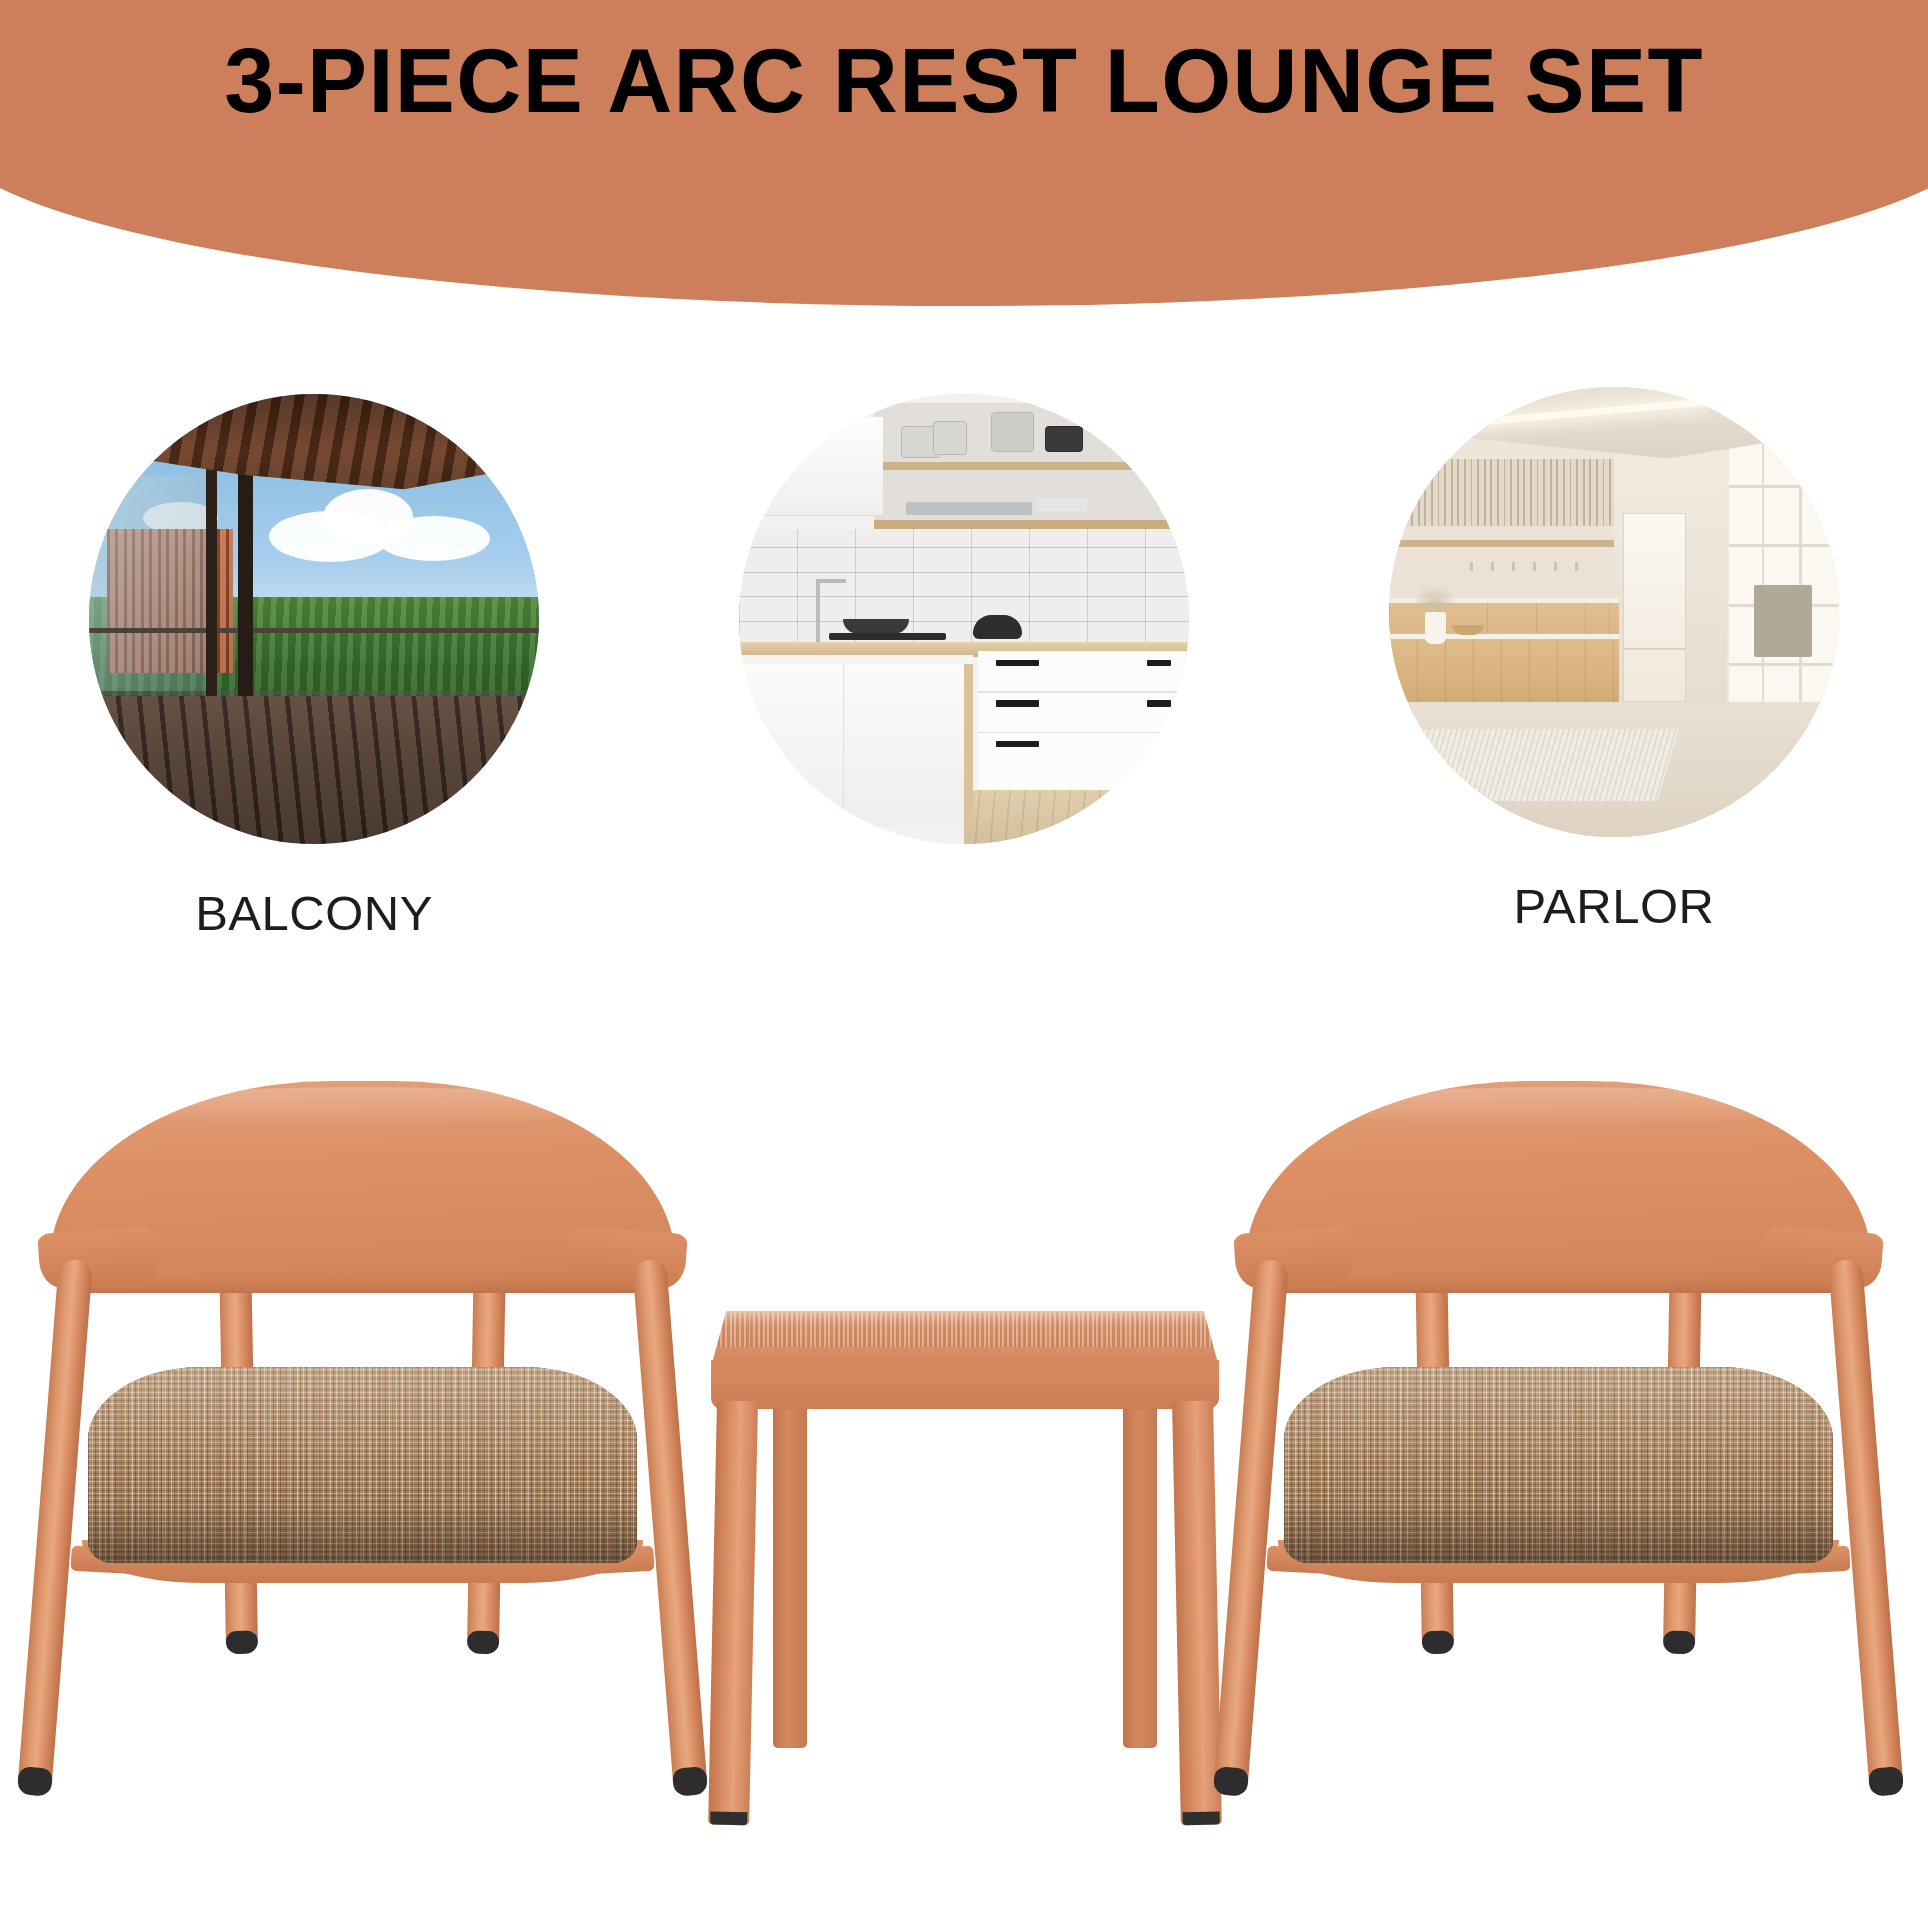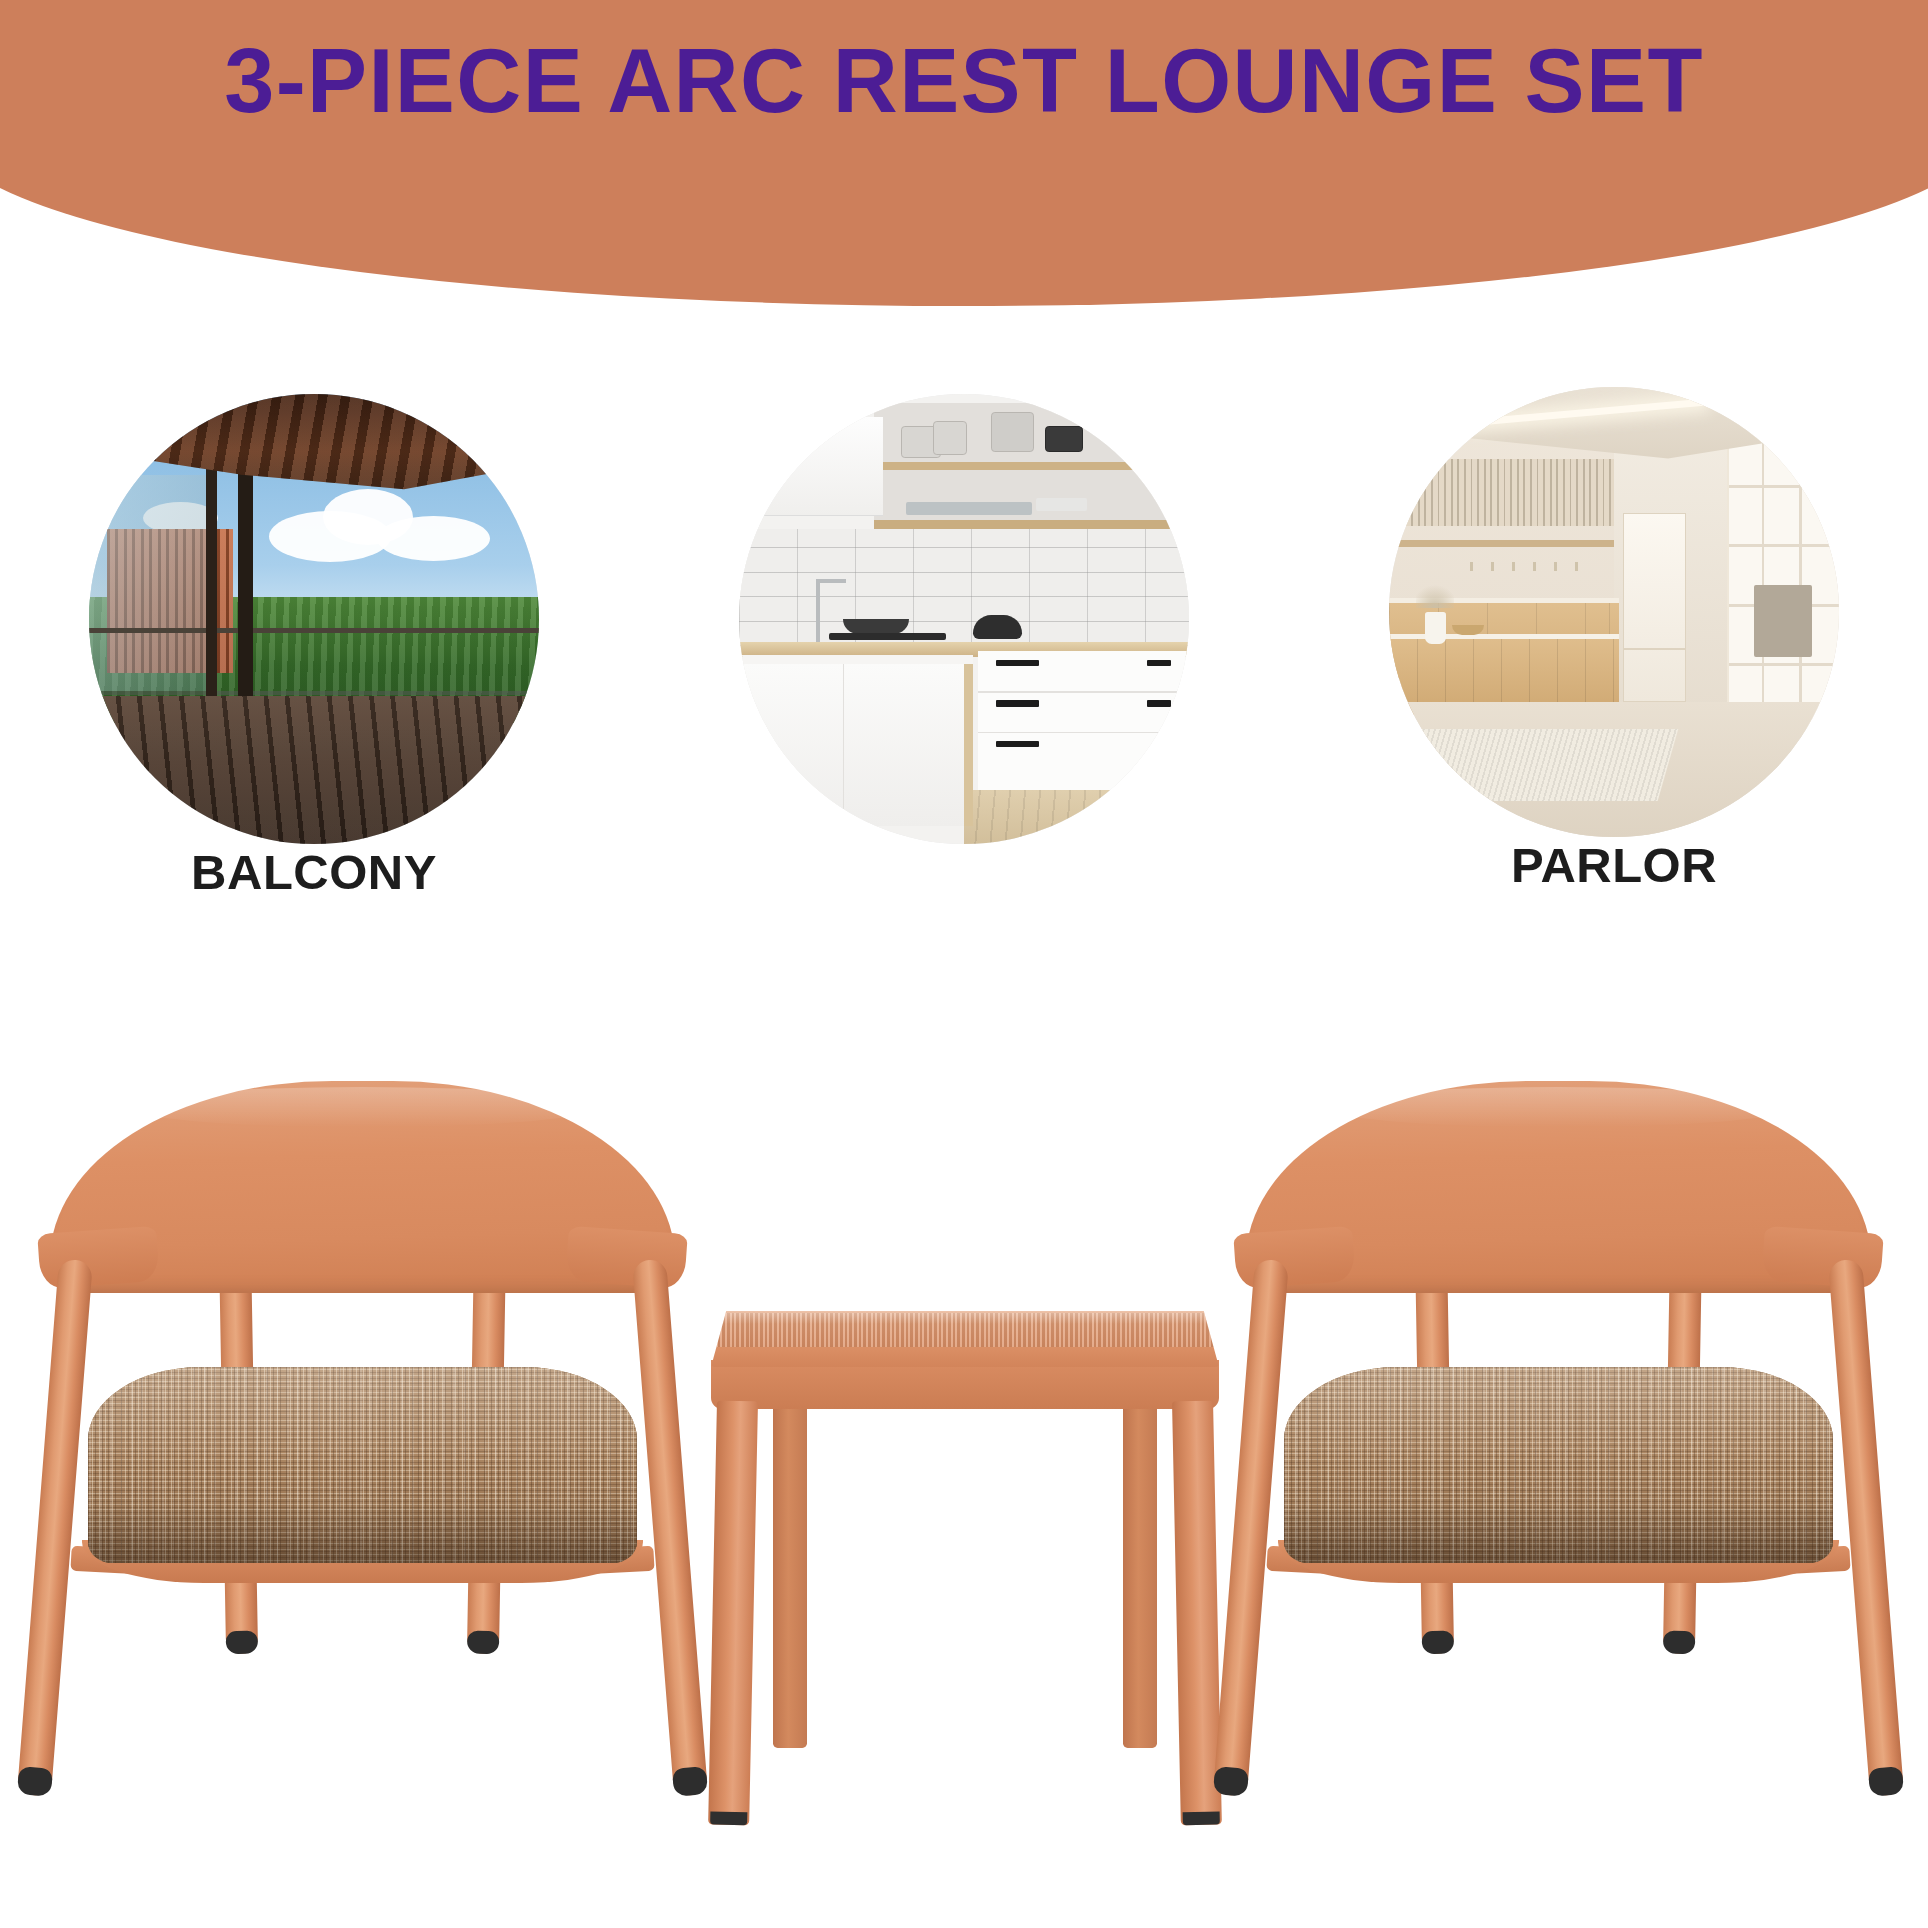--- a/index.html
+++ b/index.html
@@ -20,21 +20,21 @@
     background:#cd7f5b;
     border-radius:0 0 50% 50% / 0 0 28% 28%;
     z-index:5;
   }
   .banner-inner {
     position:absolute; left:56px; top:320px; width:1928px; height:306px;
     display:flex; flex-direction:column; align-items:center; justify-content:flex-start;
     padding-top:34px;
   }
   .title {
-    color:#4c1d95;
+    color:#000000;
     font-size:90px;
     font-weight:bold;
     letter-spacing:1.4px;
     line-height:1.06;
     text-align:center;
     transform:scaleX(1.0);
     white-space:nowrap;
   }
   .subtitle {
     color:#ffffff;
@@ -52,26 +52,26 @@
     display:flex; justify-content:center; align-items:flex-start;
     gap:198px;
   }
   .scene { width:452px; display:flex; flex-direction:column; align-items:center; }
   .circle {
     width:450px; height:450px; border-radius:50%;
     overflow:hidden; position:relative;
     background:#e8e8e8;
   }
   .scene-label {
+    margin-top:41px;
     font-size:49px;
     color:#1d1d1d;
     letter-spacing:0.5px;
     text-align:center;
     white-space:nowrap;
-    font-weight:bold;
   }
   .scene:nth-child(3) .circle { margin-top:-7.5px; }
 
   
   .bal-sky { position:absolute; inset:0; background:linear-gradient(#7fb6e0 0%, #a8cfec 38%, #cfe4f3 52%, #e8f1f6 60%); }
   .bal-trees { position:absolute; left:0; right:0; top:45%; height:28%;
     background:linear-gradient(#4f8a3a, #356b29 55%, #2c5c24); }
   .bal-trees:after{ content:""; position:absolute; inset:0;
     background:repeating-linear-gradient(92deg, rgba(255,255,255,.10) 0 5.6px, rgba(0,0,0,.09) 5.6px 13px); }
   .bal-cloud { position:absolute; background:#fff; border-radius:50%; opacity:.95; }

